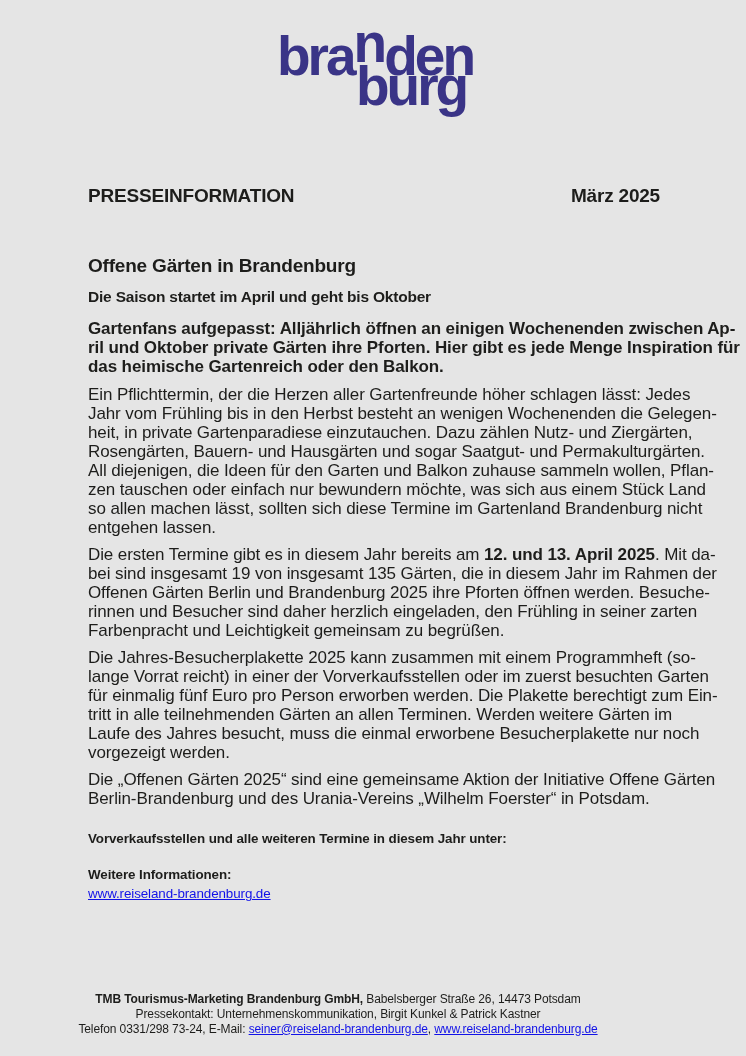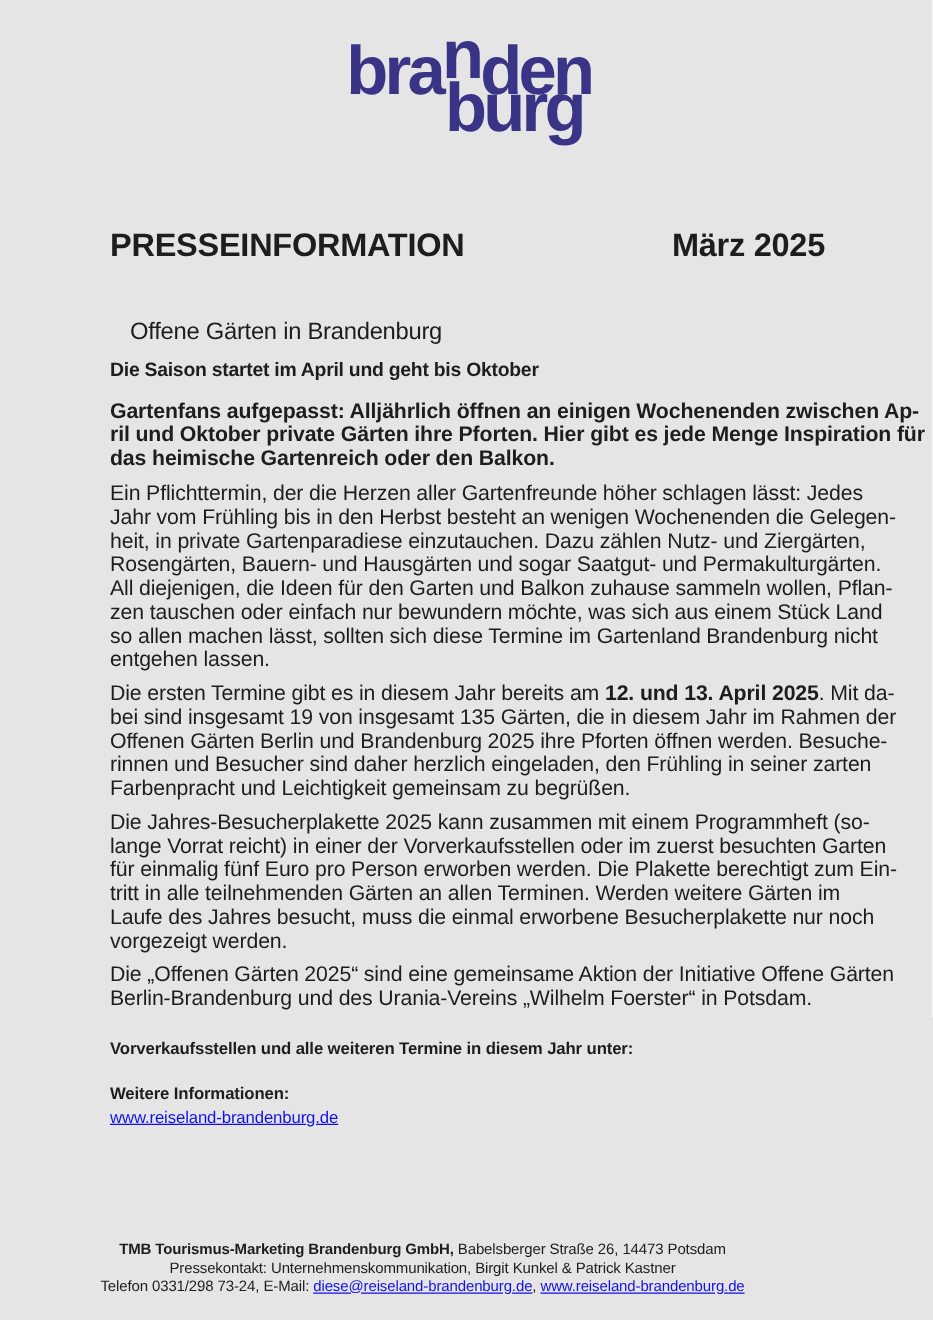--- a/index.html
+++ b/index.html
@@ -36,32 +36,31 @@
   .content {
     position: absolute;
     left: 88px;
     top: 185px;
     width: 572px;
   }
   .header-row {
     display: flex;
     justify-content: space-between;
     align-items: flex-end;
-    font-size: 26px;
+    font-size: 19px;
     line-height: 22px;
     font-weight: 700;
     letter-spacing: -0.2px;
   }
   .title {
     margin-top: 47px;
     font-size: 19px;
     line-height: 24px;
-    font-weight: 400;
+    font-weight: 700;
     letter-spacing: -0.2px;
-    margin-left: 16px;
   }
   .subtitle {
     margin-top: 9px;
     font-size: 15.5px;
     line-height: 20px;
     font-weight: 700;
     letter-spacing: -0.2px;
   }
   .para {
     margin-top: 8px;
@@ -155,16 +154,16 @@
     <div class="block-heading">Vorverkaufsstellen und alle weiteren Termine in diesem Jahr unter:</div>
 
     <div class="block-heading second">Weitere Informationen:</div>
     <div class="link-line"><a class="doc-link">www.reiseland-brandenburg.de</a></div>
 
   </div>
 
   <div class="footer">
     <div class="line"><span class="bold">TMB Tourismus-Marketing Brandenburg GmbH,</span><span> Babelsberger Straße 26, 14473 Potsdam</span></div>
     <div class="line">Pressekontakt: Unternehmenskommunikation, Birgit Kunkel &amp; Patrick Kastner</div>
-    <div class="line"><span>Telefon 0331/298 73-24, E-Mail: </span><a class="doc-link">diese@reiseland-brandenburg.de</a><span>, </span><a class="doc-link">www.reiseland-brandenburg.de</a></div>
+    <div class="line"><span>Telefon 0331/298 73-24, E-Mail: </span><a class="doc-link">seiner@reiseland-brandenburg.de</a><span>, </span><a class="doc-link">www.reiseland-brandenburg.de</a></div>
   </div>
 
 </div>
 
 </body></html>

